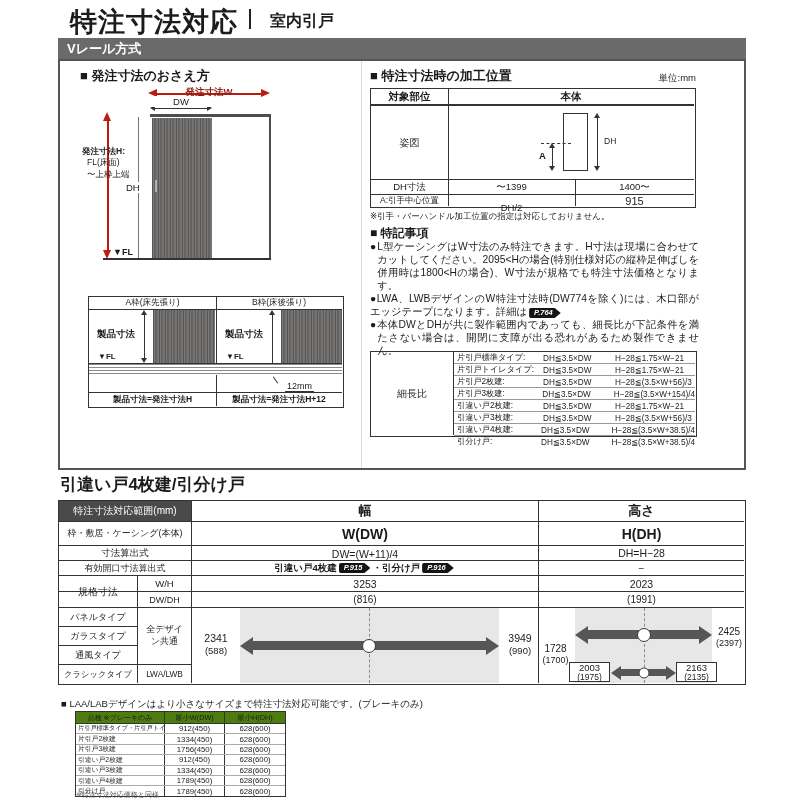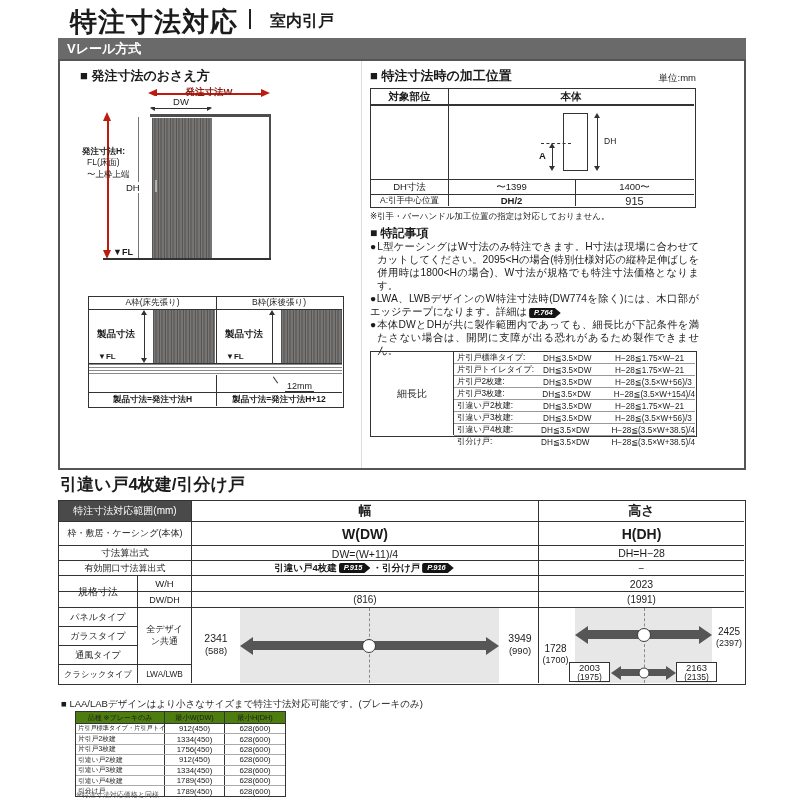--- a/index.html
+++ b/index.html
@@ -144,37 +144,38 @@
   <div class="abs" style="left:620px;top:72px;width:76px;text-align:right;font-size:9.5px;">単位:mm</div>
 
   <div class="abs" style="left:370px;top:88px;width:326px;height:120px;border:1.5px solid #333;box-sizing:border-box;">
     <div class="gl" style="left:77px;top:0;width:1px;height:117px;"></div>
     <div class="gl" style="left:0;top:15px;width:323px;height:2px;"></div>
     <div class="gl" style="left:0;top:90px;width:323px;height:1px;"></div>
     <div class="gl" style="left:0;top:105px;width:323px;height:1px;"></div>
     <div class="gl" style="left:204px;top:90px;width:1px;height:27px;"></div>
     <div class="cell" style="left:0;top:0;width:77px;height:15px;font-size:10.5px;font-weight:bold;">対象部位</div>
     <div class="cell" style="left:77px;top:0;width:246px;height:15px;font-size:10.5px;font-weight:bold;">本体</div>
+    <div class="cell" style="left:0;top:17px;width:77px;height:73px;font-size:10px;">姿図</div>
 
     <div class="abs" style="left:192px;top:24px;width:25px;height:58px;border:1.5px solid #333;box-sizing:border-box;"></div>
     <div class="vdim" style="left:223px;top:24px;height:58px;">
       <div class="vl"></div>
     </div>
     <div class="abs" style="left:233px;top:47px;font-size:8.5px;">DH</div>
     <div class="abs" style="left:170px;top:54px;width:30px;border-top:1px dashed #333;"></div>
     <div class="vdim" style="left:178px;top:54px;height:28px;">
       <div class="vl"></div>
     </div>
     <div class="abs" style="left:168px;top:61px;font-size:9.5px;font-weight:bold;">A</div>
 
     <div class="cell" style="left:0;top:91px;width:77px;height:14px;font-size:9.5px;">DH寸法</div>
     <div class="cell" style="left:77px;top:91px;width:127px;height:14px;font-size:9.5px;">〜1399</div>
     <div class="cell" style="left:204px;top:91px;width:119px;height:14px;font-size:9.5px;">1400〜</div>
     <div class="cell" style="left:0;top:106px;width:77px;height:11px;font-size:8.5px;font-weight:normal;">A:引手中心位置</div>
-    <div class="cell" style="left:77px;top:106px;width:127px;height:11px;font-size:9.5px;font-weight:bold;">DH/2</div>
+    <div class="cell" style="left:77px;top:113px;width:127px;height:11px;font-size:9.5px;">DH/2</div>
     <div class="cell" style="left:204px;top:106px;width:119px;height:11px;font-size:11px;">915</div>
   </div>
   <div class="abs" style="left:370px;top:211px;font-size:8.5px;">※引手・バーハンドル加工位置の指定は対応しておりません。</div>
 
   <div class="abs" style="left:370px;top:225px;font-size:12px;font-weight:bold;">■ 特記事項</div>
   <div class="abs" style="left:370px;top:240px;width:329px;font-size:10.3px;line-height:13px;text-align:justify;">
     <div style="display:flex;">
       <span style="margin-right:1px;">●</span>
       <span>L型ケーシングはW寸法のみ特注できます。H寸法は現場に合わせてカットしてください。2095&lt;Hの場合(特別仕様対応の縦枠足伸ばしを併用時は1800&lt;Hの場合)、W寸法が規格でも特注寸法価格となります。</span>
     </div>
@@ -268,20 +269,21 @@
       <span>引違い戸4枚建</span>
       <span class="pbadge">P.915</span>
       <span>・引分け戸</span>
       <span class="pbadge">P.916</span>
     </div>
     <div class="cell" style="left:480px;top:60px;width:205px;height:14px;font-size:10px;">−</div>
 
     <div class="cell" style="left:0;top:75px;width:78px;height:31px;font-size:10px;">規格寸法</div>
     <div class="cell" style="left:79px;top:75px;width:53px;height:15px;font-size:9.5px;">W/H</div>
     <div class="cell" style="left:79px;top:91px;width:53px;height:15px;font-size:9px;">DW/DH</div>
+    <div class="cell" style="left:133px;top:75px;width:346px;height:15px;font-size:10.5px;">3253</div>
     <div class="cell" style="left:133px;top:91px;width:346px;height:15px;font-size:10px;">(816)</div>
     <div class="cell" style="left:480px;top:75px;width:205px;height:15px;font-size:10.5px;">2023</div>
     <div class="cell" style="left:480px;top:91px;width:205px;height:15px;font-size:10px;">(1991)</div>
 
     <div class="cell" style="left:0;top:107px;width:78px;height:18px;font-size:9px;">パネルタイプ</div>
     <div class="cell" style="left:0;top:126px;width:78px;height:18px;font-size:9px;">ガラスタイプ</div>
     <div class="cell" style="left:0;top:145px;width:78px;height:18px;font-size:9px;">通風タイプ</div>
     <div class="cell" style="left:0;top:164px;width:78px;height:18px;font-size:8.3px;">クラシックタイプ</div>
     <div class="cell" style="left:79px;top:107px;width:53px;height:56px;font-size:9px;line-height:1.3;padding:0 4px;">全デザイン共通</div>
     <div class="cell" style="left:79px;top:164px;width:53px;height:18px;font-size:8.3px;">LWA/LWB</div>

